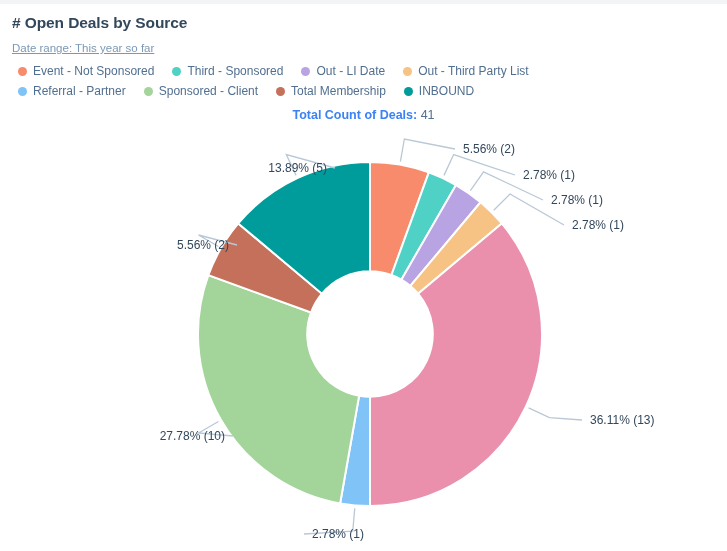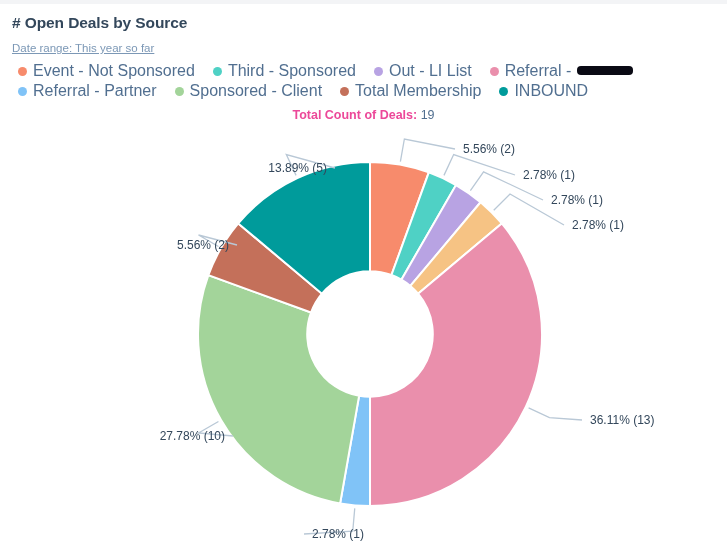--- a/index.html
+++ b/index.html
@@ -66,21 +66,21 @@
     margin-right: 18px;
   }
   .legend-dot {
     width: 9px;
     height: 9px;
     border-radius: 50%;
     margin-right: 6px;
     flex: 0 0 auto;
   }
   .legend-label {
-    font-size: 16px;
+    font-size: 12px;
     color: #516f90;
     white-space: nowrap;
   }
   .redaction {
     display: inline-block;
     width: 56px;
     height: 9px;
     background: #0a0a14;
     border-radius: 4px;
     vertical-align: middle;
@@ -93,21 +93,21 @@
     left: 0;
     top: 104px;
     width: 727px;
     text-align: center;
     font-size: 12.5px;
     color: #516f90;
     white-space: nowrap;
   }
   #total-count .tc-label {
     font-weight: bold;
-    color: #ec4899;
+    color: #3b82f6;
   }
   #donut-wrap {
     position: absolute;
     left: 7px;
     top: 118px;
     width: 727px;
     height: 430px;
   }
   svg#donut {
     display: block;
@@ -143,25 +143,25 @@
         <div class="legend-item">
           <span class="legend-dot" style="background: rgb(247, 139, 108);"></span>
           <span class="legend-label">Event - Not Sponsored</span>
         </div>
         <div class="legend-item">
           <span class="legend-dot" style="background: rgb(79, 209, 197);"></span>
           <span class="legend-label">Third - Sponsored</span>
         </div>
         <div class="legend-item">
           <span class="legend-dot" style="background: rgb(184, 163, 227);"></span>
-          <span class="legend-label">Out - LI List</span>
-        </div>
-        <div class="legend-item">
-          <span class="legend-dot" style="background: rgb(234, 143, 172);"></span>
-          <span class="legend-label">Referral - <span class="redaction"></span></span>
+          <span class="legend-label">Out - LI Date</span>
+        </div>
+        <div class="legend-item">
+          <span class="legend-dot" style="background: rgb(246, 195, 132);"></span>
+          <span class="legend-label">Out - Third Party List</span>
         </div>
       </div>
       <div class="legend-row">
         <div class="legend-item">
           <span class="legend-dot" style="background: rgb(128, 195, 247);"></span>
           <span class="legend-label">Referral - Partner</span>
         </div>
         <div class="legend-item">
           <span class="legend-dot" style="background: rgb(163, 212, 154);"></span>
           <span class="legend-label">Sponsored - Client</span>
@@ -172,21 +172,21 @@
         </div>
         <div class="legend-item">
           <span class="legend-dot" style="background: rgb(0, 155, 155);"></span>
           <span class="legend-label">INBOUND</span>
         </div>
       </div>
     </div>
 
   <div id="total-count">
     <span class="tc-label">Total Count of Deals:</span>
-    <span class="tc-value">19</span>
+    <span class="tc-value">41</span>
   </div>
 
   <div id="donut-wrap">
     <svg id="donut" width="727" height="430" viewBox="0 0 727 430">
         <path d="M 363 40 A 172 172 0 0 1 421.827464652015 50.37286922482377 L 384.47202459798547 153.00609726706068 A 62.78 62.78 0 0 0 363 149.22 Z" fill="#f78b6c" class="slice">
           <title>Event - Not Sponsored: 5.56% (2)</title>
         </path>
         <path d="M 421.827464652015 50.37286922482377 A 172 172 0 0 1 449 63.04363054907657 L 394.39 157.63092515041293 A 62.78 62.78 0 0 0 384.47202459798547 153.00609726706068 Z" fill="#4fd1c5" class="slice">
           <title>Event - Sponsored: 2.78% (1)</title>
         </path>

